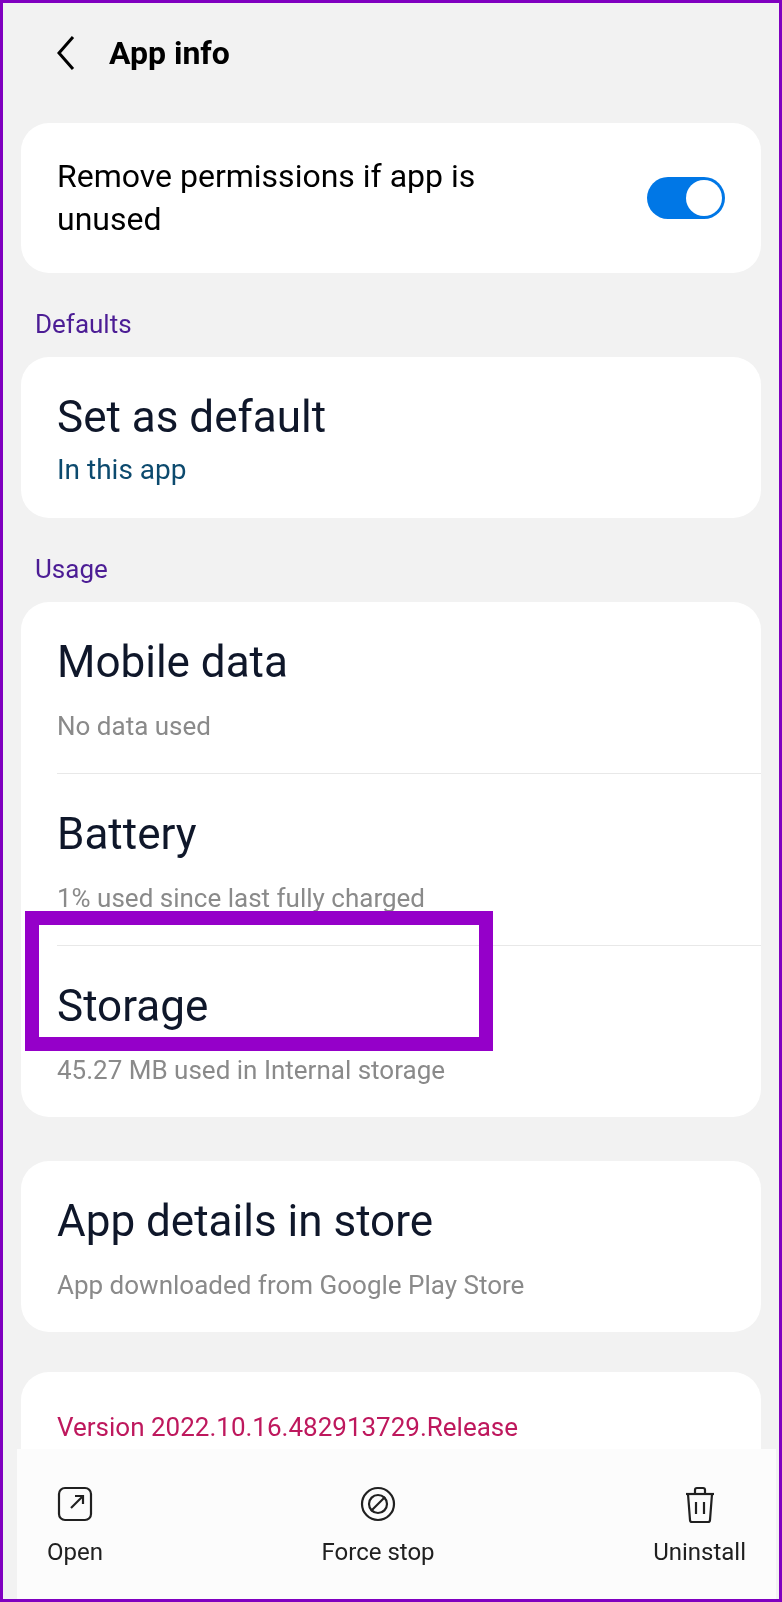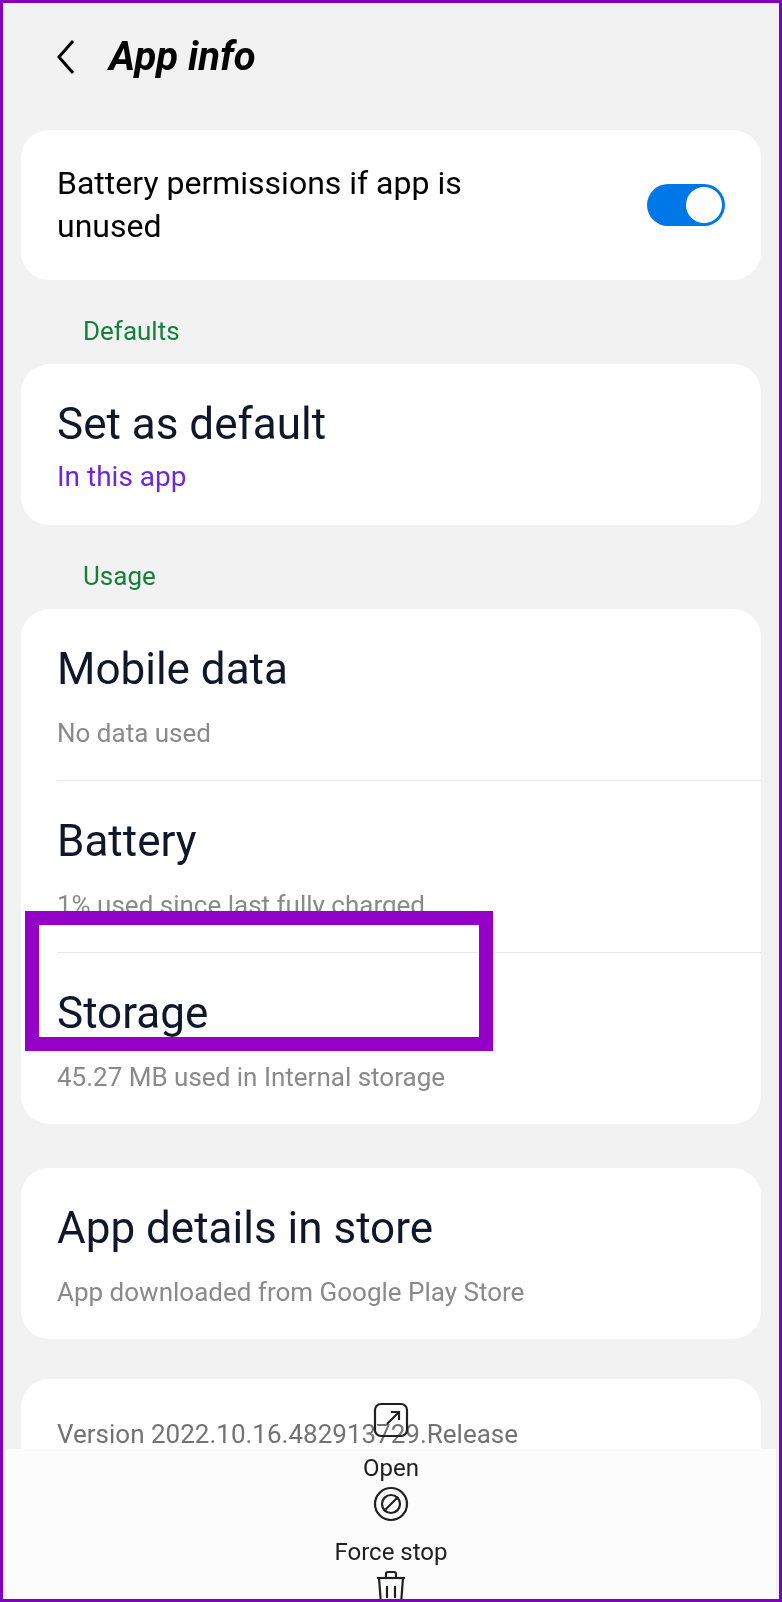--- a/index.html
+++ b/index.html
@@ -22,24 +22,23 @@
       gap: 30px;
     }
     .back-arrow {
       width: 26px;
       height: 40px;
       stroke: #000;
       stroke-width: 3;
       fill: none;
     }
     .page-title {
-      font-size: 40px;
+      font-size: 32px;
       font-weight: 700;
       color: #000;
-      font-style: italic;
     }
     .card {
       background: #fff;
       border-radius: 28px;
       margin: 0 18px 0 18px;
     }
     .row {
       padding: 32px 36px;
       display: flex;
       justify-content: space-between;
@@ -53,27 +52,27 @@
       color: #0f172a;
       line-height: 1.3;
     }
     .row-subtitle {
       font-size: 26px;
       color: #8a8a8a;
       margin-top: 20px;
     }
     .row-subtitle-blue {
       font-size: 28px;
-      color: #6d28d9;
+      color: #0c4a6e;
       margin-top: 6px;
     }
     .section-label {
       font-size: 26px;
-      color: #15803d;
-      padding: 36px 50px 18px 80px;
+      color: #4c1d95;
+      padding: 36px 50px 18px 32px;
     }
     .toggle {
       width: 78px;
       height: 42px;
       background: #0077e6;
       border-radius: 21px;
       position: relative;
     }
     .toggle-knob {
       position: absolute;
@@ -100,34 +99,33 @@
       z-index: 10;
     }
     .version-card {
       background: #fff;
       border-radius: 28px;
       margin: 40px 18px 0 18px;
       padding: 40px 36px;
     }
     .version-text {
       font-size: 26px;
-      color: #737373;
+      color: #be185d;
     }
     .bottom-bar {
       position: absolute;
       bottom: 0;
-      left: 3px;
+      left: 14px;
       right: 3px;
       height: 150px;
       background: #fcfcfc;
       display: flex;
-      justify-content: center;
+      justify-content: space-between;
       align-items: center;
       padding: 0 30px;
-      flex-direction: column;
     }
     .bottom-item {
       display: flex;
       flex-direction: column;
       align-items: center;
       gap: 12px;
     }
     .bottom-icon {
       width: 44px;
       height: 44px;
@@ -154,21 +152,21 @@
 
 <div class="header">
   <svg class="back-arrow" viewBox="0 0 26 40">
     <polyline points="20,4 6,20 20,36"></polyline>
   </svg>
   <div class="page-title">App info</div>
 </div>
 
 <div class="card">
   <div class="row">
-    <div class="remove-title">Battery permissions if app is unused</div>
+    <div class="remove-title">Remove permissions if app is unused</div>
     <div class="toggle">
       <div class="toggle-knob"></div>
     </div>
   </div>
 </div>
 
 <div class="section-label">Defaults</div>
 
 <div class="card">
   <div class="row">

